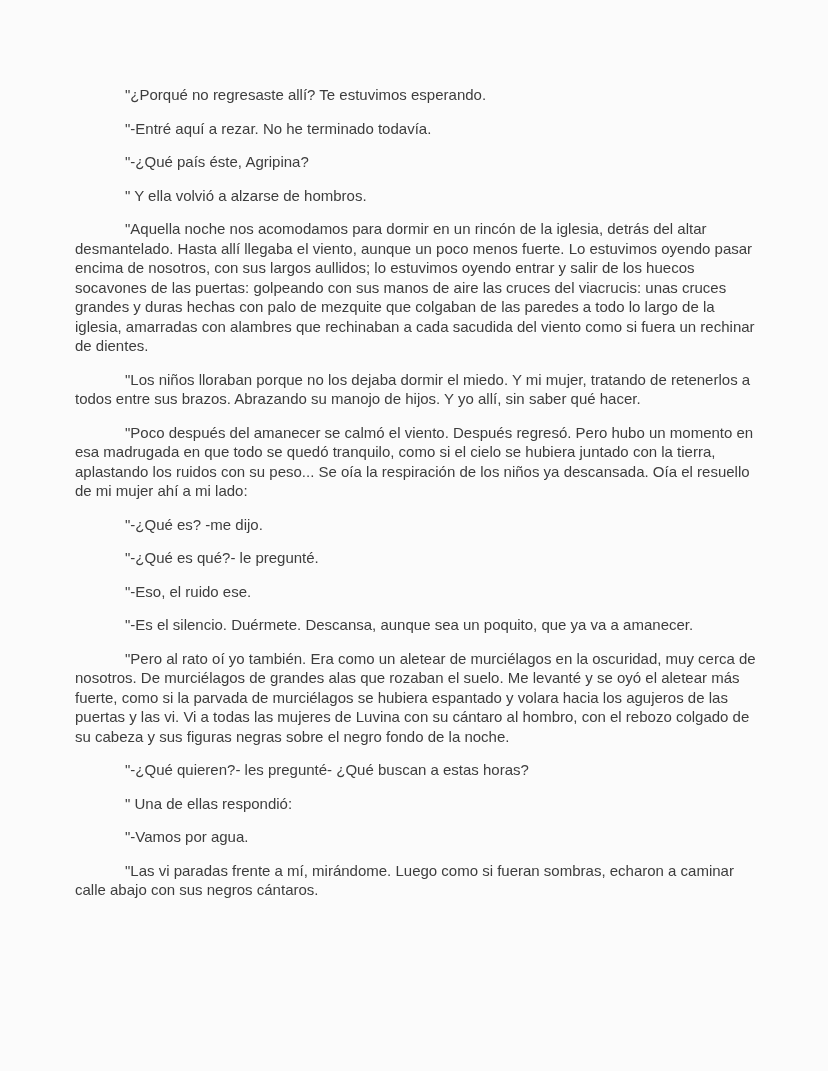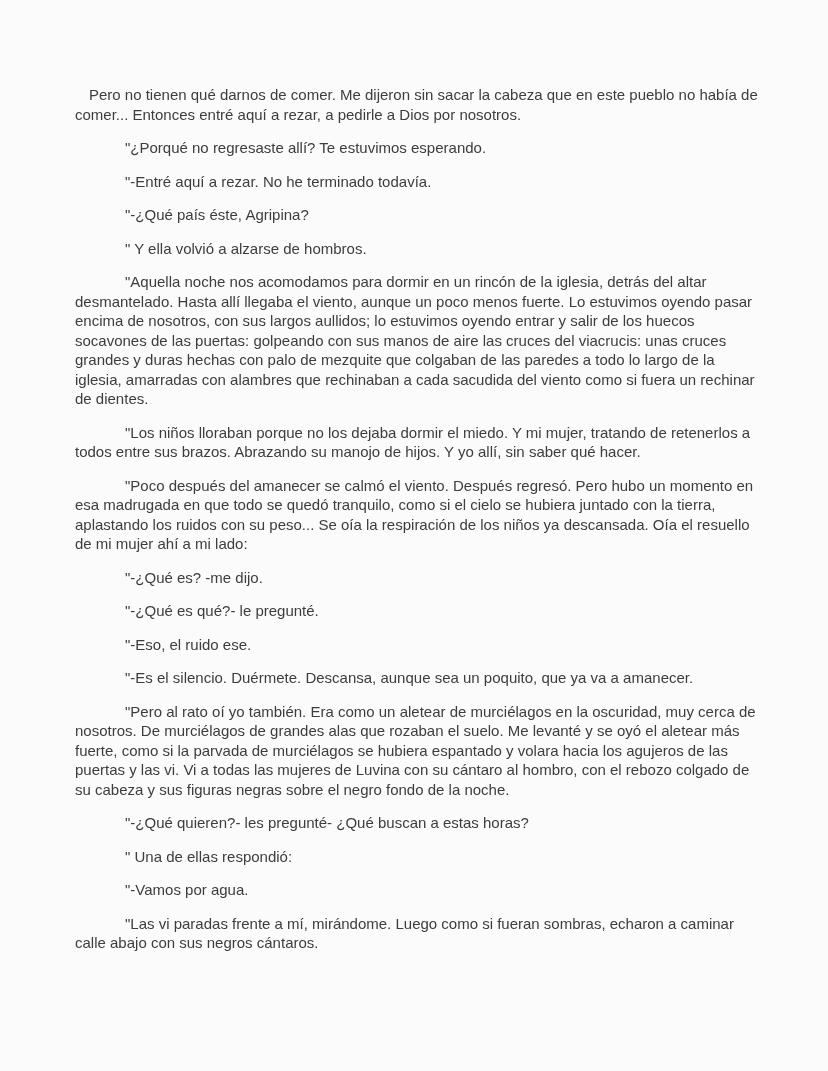--- a/index.html
+++ b/index.html
@@ -36,21 +36,20 @@
   }
   p.indent-lg {
     text-indent: 50px;
   }
 </style>
 </head>
 <body>
 
 <div class="page">
   <div class="content">
-    <p class="indent-sm">Pero no tienen qué darnos de comer. Me dijeron sin sacar la cabeza que en este pueblo no había de comer... Entonces entré aquí a rezar, a pedirle a Dios por nosotros.</p>
     <p class="indent-lg">"¿Porqué no regresaste allí? Te estuvimos esperando.</p>
     <p class="indent-lg">"-Entré aquí a rezar. No he terminado todavía.</p>
     <p class="indent-lg">"-¿Qué país éste, Agripina?</p>
     <p class="indent-lg">" Y ella volvió a alzarse de hombros.</p>
     <p class="indent-lg">"Aquella noche nos acomodamos para dormir en un rincón de la iglesia, detrás del altar desmantelado. Hasta allí llegaba el viento, aunque un poco menos fuerte. Lo estuvimos oyendo pasar encima de nosotros, con sus largos aullidos; lo estuvimos oyendo entrar y salir de los huecos socavones de las puertas: golpeando con sus manos de aire las cruces del viacrucis: unas cruces grandes y duras hechas con palo de mezquite que colgaban de las paredes a todo lo largo de la iglesia, amarradas con alambres que rechinaban a cada sacudida del viento como si fuera un rechinar de dientes.</p>
     <p class="indent-lg">"Los niños lloraban porque no los dejaba dormir el miedo. Y mi mujer, tratando de retenerlos a todos entre sus brazos. Abrazando su manojo de hijos. Y yo allí, sin saber qué hacer.</p>
     <p class="indent-lg">"Poco después del amanecer se calmó el viento. Después regresó. Pero hubo un momento en esa madrugada en que todo se quedó tranquilo, como si el cielo se hubiera juntado con la tierra, aplastando los ruidos con su peso... Se oía la respiración de los niños ya descansada. Oía el resuello de mi mujer ahí a mi lado:</p>
     <p class="indent-lg">"-¿Qué es? -me dijo.</p>
     <p class="indent-lg">"-¿Qué es qué?- le pregunté.</p>
     <p class="indent-lg">"-Eso, el ruido ese.</p>

